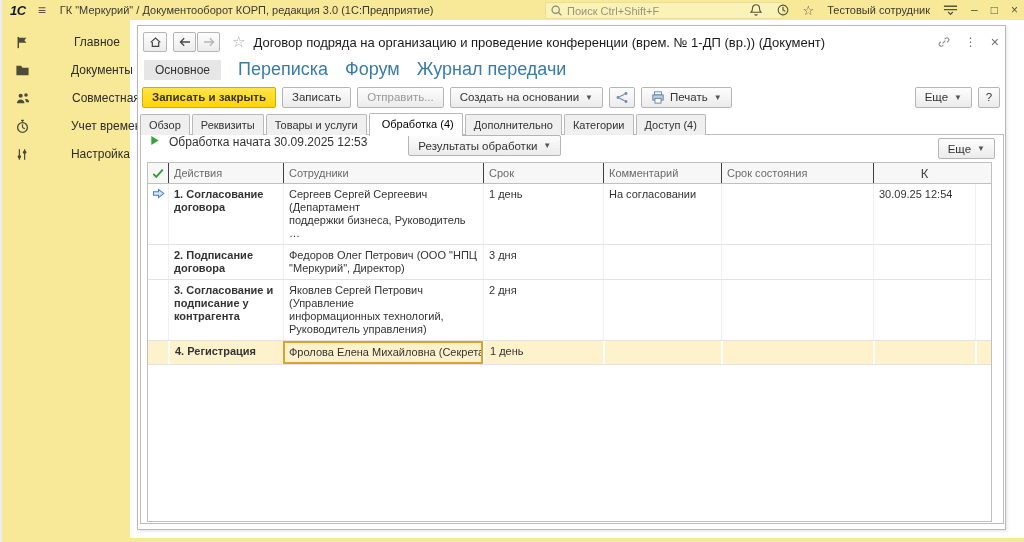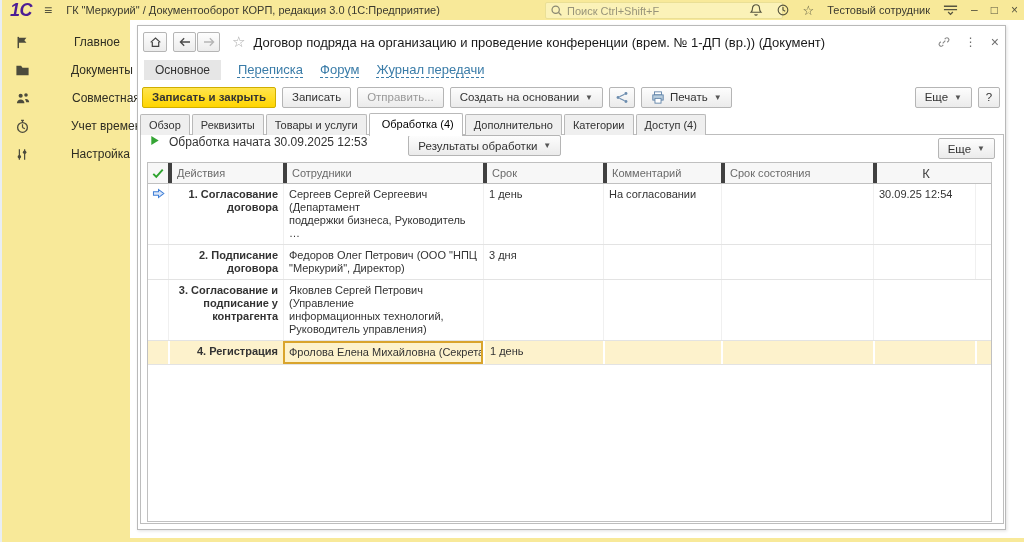--- a/index.html
+++ b/index.html
@@ -8,21 +8,21 @@
     background:#ffffff;
     font-family:"Liberation Sans","DejaVu Sans",sans-serif;
     -webkit-font-smoothing:antialiased;
     color:#333;
   }
   .left-edge{position:absolute;left:0;top:0;width:2px;height:542px;background:#e9eef4;z-index:9;}
 
   
   .topbar{position:absolute;left:0;top:0;width:1024px;height:20px;
     background:var(--yellow,#f8e999);display:flex;align-items:center;z-index:8;}
-  .logo{color:#4c1d95;font-weight:bold;font-style:italic;font-size:18px;margin-left:10px;letter-spacing:-.5px;}
+  .logo{color:#0f172a;font-weight:bold;font-style:italic;font-size:13px;margin-left:10px;letter-spacing:-.5px;}
   .burger{margin-left:12px;font-size:14px;color:#56543f;line-height:14px;cursor:pointer;}
   .apptitle{margin-left:14px;font-size:11px;color:#3a3930;white-space:nowrap;}
   .search{position:absolute;left:545px;top:2px;width:232px;height:15px;
     background:#fbf2b8;border:1px solid #eadf95;border-radius:2px;
     display:flex;align-items:center;padding-left:4px;cursor:text;}
   .search .ph{color:#98947a;font-size:11px;margin-left:4px;}
   .tb-right{position:absolute;right:6px;top:0;height:20px;display:flex;align-items:center;gap:13px;}
   .tb-ic{display:flex;align-items:center;cursor:pointer;}
   .tb-star{color:#56543f;font-size:13px;line-height:13px;}
   .tb-user{font-size:11px;color:#3a3930;white-space:nowrap;}
@@ -44,22 +44,22 @@
   .home-btn{width:24px;}
   .back-btn,.fwd-btn{width:23px;}
   .fav-star{color:#a9a9a9;font-size:15px;margin:0 8px 0 12px;cursor:pointer;}
   .doc-title{font-size:13px;color:#1a1a1a;white-space:nowrap;overflow:hidden;}
   .head-right{margin-left:auto;display:flex;align-items:center;gap:14px;}
   .kebab{color:#6e6e6e;font-size:12px;cursor:pointer;line-height:12px;}
   .win-close{color:#6e6e6e;font-size:14px;line-height:14px;cursor:pointer;}
 
   .nav-row{position:absolute;left:6px;top:33px;height:21px;display:flex;align-items:center;gap:17px;}
   .nav-chip{background:#e6e6e6;border-radius:0;padding:3px 11px;font-size:12px;color:#333;cursor:default;}
-  .navlink{font-size:13px;color:var(--link,#3a7ca8);cursor:pointer;
-    text-decoration:underline;text-decoration-style:dashed;text-decoration-thickness:1px;text-underline-offset:3px;}
+  .navlink{font-size:18px;color:var(--link,#3a7ca8);cursor:pointer;
+    text-decoration-style:dashed;text-decoration-thickness:1px;text-underline-offset:3px;}
 
   .btn-row{position:absolute;left:4px;top:60px;right:5px;height:22px;display:flex;align-items:center;gap:6px;}
   .btn{height:21px;border:1px solid #b5b5b5;border-radius:2px;background:linear-gradient(#fdfdfd,#ebebeb);
     font-size:11.5px;color:#333;display:flex;align-items:center;padding:0 9px;cursor:pointer;white-space:nowrap;box-sizing:border-box;}
   .btn.primary{background:linear-gradient(#ffe44d,var(--btnyellow,#ffd500));border-color:#cfae00;font-weight:bold;}
   .btn.disabled{color:#999;}
   .btn .caret{font-size:8px;color:#555;margin-left:6px;}
   .btn.iconbtn{width:26px;justify-content:center;padding:0;}
   .btn .bic{margin-right:5px;display:flex;align-items:center;}
   .spacer{margin-left:auto;}
@@ -75,28 +75,28 @@
   .play{margin-left:9px;display:flex;align-items:center;}
   .status-text{font-size:12px;color:#333;margin-left:9px;}
   .results-btn{margin-left:41px;}
   .panel-more{position:absolute;right:8px;top:3px;}
 
   
   .proc-table{position:absolute;left:6px;top:27px;width:845px;height:360px;border:1px solid #c0c0c0;
     background:#fff;box-sizing:border-box;overflow:hidden;}
   .t-row{display:grid;grid-template-columns:20px 115px 200px 120px 118px 152px 102px 18px;}
   .t-head{background:#f7f7f7;border-bottom:1px solid #c0c0c0;height:20px;}
-  .t-head .t-cell{color:#6a6a6a;font-size:11px;display:flex;align-items:center;padding:0 5px;box-sizing:border-box;border-left:4px solid #404040;white-space:nowrap;overflow:hidden;}
+  .t-head .t-cell{color:#6a6a6a;font-size:11px;display:flex;align-items:center;padding:0 5px;box-sizing:border-box;border-left:1px solid #404040;white-space:nowrap;overflow:hidden;}
   .t-head .t-cell:first-child{border-left:none;justify-content:center;padding:0;}
   .t-head .t-cell.ck{color:#444;font-size:13px;justify-content:center;padding:0;}
   .t-body-row{border-bottom:1px solid #e3e3e3;cursor:pointer;}
   .t-body-row .t-cell{font-size:11px;line-height:13px;padding:4px 5px;box-sizing:border-box;
     border-left:1px solid #f0f0f0;white-space:pre-line;overflow:hidden;color:#333;}
   .t-body-row .t-cell:first-child{border-left:none;padding:4px 2px;display:flex;justify-content:center;align-items:flex-start;}
-  .c-act{font-weight:bold;text-align:right;}
+  .c-act{font-weight:bold;}
   .t-body-row.sel{background:var(--selrow,#fdf2cc);}
   .t-body-row.sel .t-cell{border-left:2px solid #fff;}
   .t-body-row.sel .t-cell:first-child{border-left:none;}
   .selcell{border:2px solid var(--selborder,#d9a42c) !important;white-space:nowrap !important;padding:3px 4px !important;}
 </style>
 </head>
 <body style="--yellow: #f8e999; --btnyellow: #ffd500; --link: #3a7ca8; --green: #2da32d; --blue: #3f7fd6; --selborder: #d9a42c; --selrow: #fdf2cc;">
 
 <div class="left-edge"></div>
 
@@ -349,20 +349,21 @@
           <div class="t-cell c-k"></div>
         </div>
         <div class="t-row t-body-row">
           <div class="t-cell c-mark"></div>
           <div class="t-cell c-act">3. Согласование и
 подписание у
 контрагента</div>
           <div class="t-cell c-emp">Яковлев Сергей Петрович (Управление
 информационных технологий,
 Руководитель управления)</div>
+          <div class="t-cell c-term">2 дня</div>
           <div class="t-cell c-state"></div>
           <div class="t-cell c-comm"></div>
           <div class="t-cell c-date"></div>
           <div class="t-cell c-k"></div>
         </div>
         <div class="t-row t-body-row sel">
           <div class="t-cell c-mark"></div>
           <div class="t-cell c-act">4. Регистрация</div>
           <div class="t-cell c-emp selcell">Фролова Елена Михайловна (Секретари…</div>
           <div class="t-cell c-term">1 день</div>

